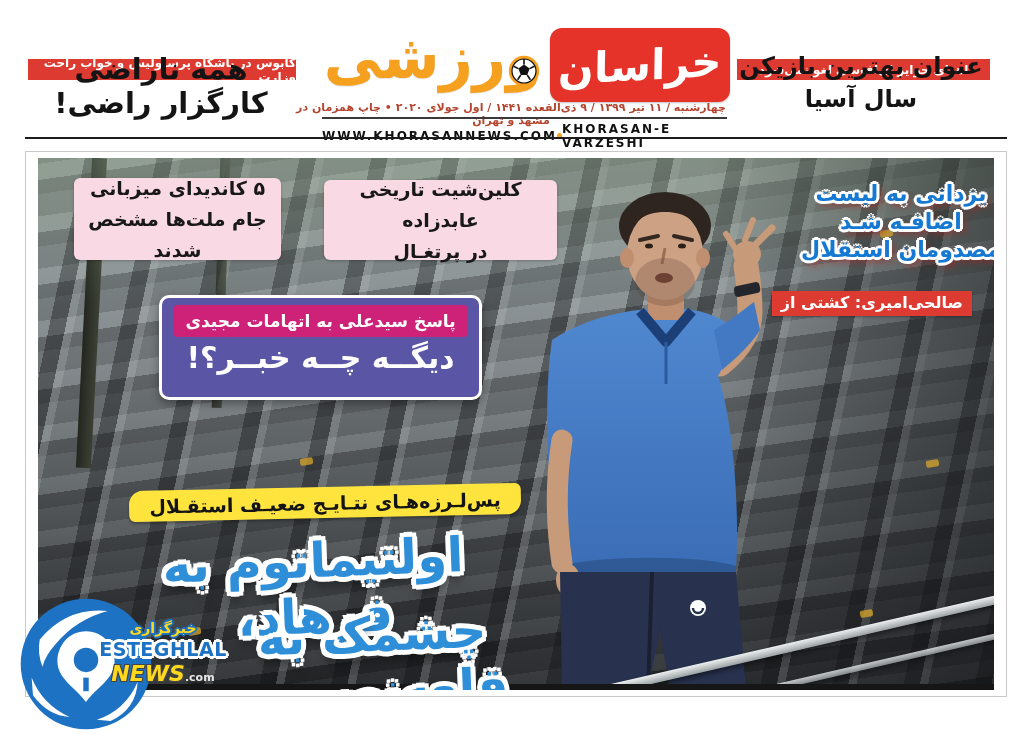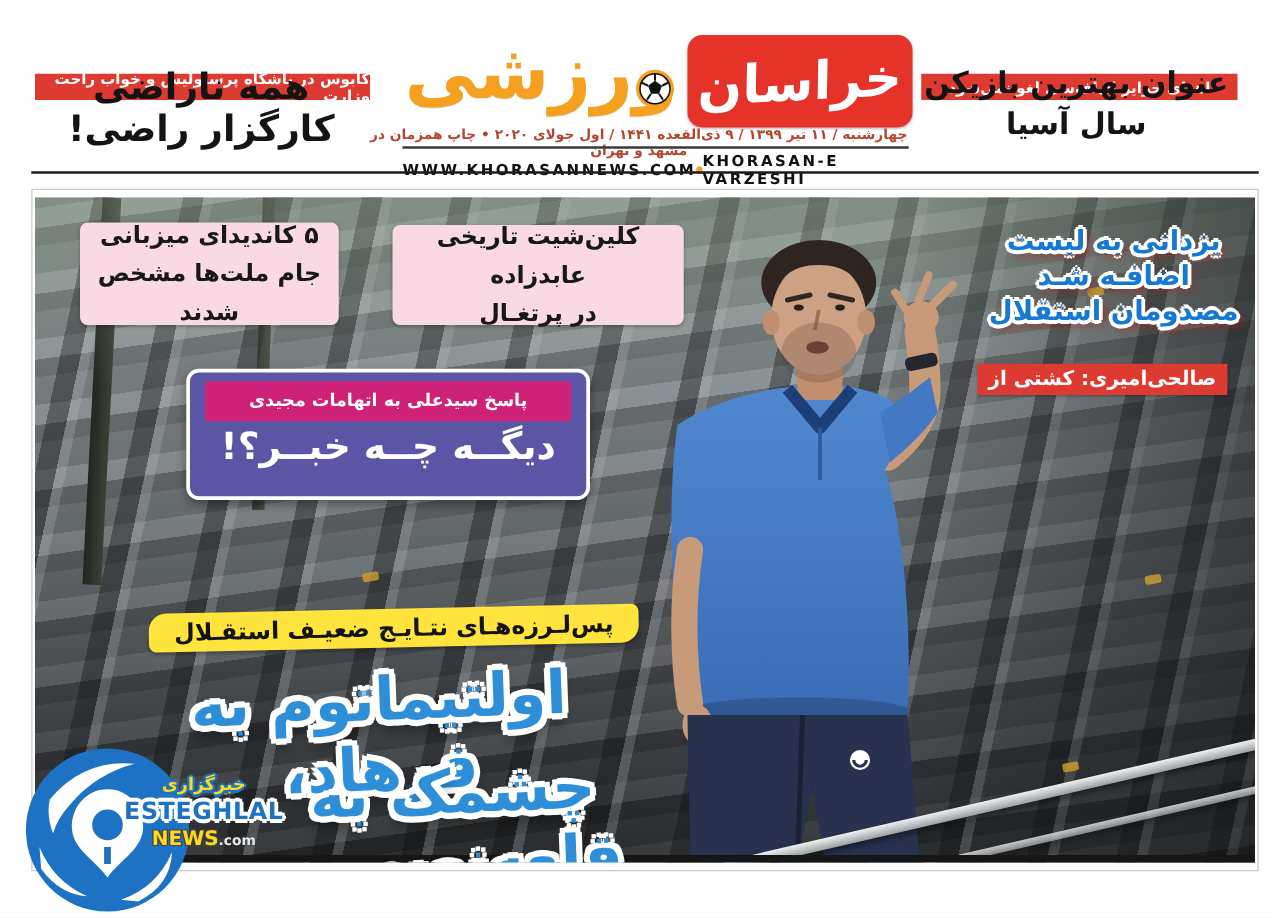--- a/index.html
+++ b/index.html
@@ -31,21 +31,21 @@
   .dateline { position:absolute; left:295px; top:101px; width:432px; text-align:center;
     color:#b4452f; font-size:11px; font-weight:bold; }
   .urlrow { position:absolute; left:322px; top:117px; width:405px; border-top:2px solid #3a3a3a;
     padding-top:3px; display:flex; justify-content:flex-start; align-items:center;
     font-size:12px; font-weight:bold; letter-spacing:2px; color:#111; }
   .urlrow .dot { width:6px; height:6px; border-radius:50%; background:#f5a01f; }
   .head-rule { position:absolute; left:25px; top:137px; width:982px; height:2px; background:#1c1c1c; }
 
   
   .photo-frame { position:absolute; left:25px; top:151px; width:982px; height:546px;
-    border:1px solid #c9c9c9; background:#fff; padding:6px 2px; }
+    border:1px solid #c9c9c9; background:#fff; padding:6px 12px; }
   .photo { position:relative; width:100%; height:100%; overflow:hidden; background:
     repeating-linear-gradient(102deg, rgba(15,16,18,0) 0 46px, rgba(15,16,18,.38) 46px 62px, rgba(200,205,206,.22) 62px 70px),
     repeating-linear-gradient(-8deg, rgba(25,26,28,.30) 0 14px, rgba(150,156,158,.16) 14px 30px, rgba(60,64,66,.26) 30px 52px),
     linear-gradient(180deg,#9aa49d 0%,#90979a 20%,#7e8487 40%,#5e6366 62%,#3a3d40 82%,#232527 100%); }
   .tint-top { position:absolute; left:0; top:0; width:100%; height:150px; z-index:2;
     background:linear-gradient(180deg, rgba(132,152,132,.40), rgba(132,152,132,0)); pointer-events:none; }
   .dark-right { position:absolute; right:0; top:0; width:30%; height:100%; z-index:2;
     background:linear-gradient(270deg, rgba(18,20,22,.50), rgba(18,20,22,0)); pointer-events:none; }
   .pole { position:absolute; background:linear-gradient(90deg,#23261f,#3c4034); z-index:1; }
   .pole1 { left:46px; top:0; width:15px; height:310px; transform:rotate(3deg); }
@@ -65,21 +65,21 @@
     display:flex; flex-direction:column; align-items:center; justify-content:center;
     font-weight:bold; color:#181818; font-size:19px; line-height:31px; text-align:center;
     box-shadow:0 1px 3px rgba(0,0,0,.25); }
   .pink1 { left:36px;  top:20px; width:207px; height:82px; }
   .pink2 { left:286px; top:22px; width:233px; height:80px; }
 
   .purple-box { position:absolute; left:121px; top:137px; width:323px; height:105px; z-index:7;
     background:#5a55a5; border:3px solid #fff; border-radius:10px;
     box-shadow:0 4px 8px rgba(0,0,0,.35); text-align:center; }
   .purple-kicker { margin:7px 12px 0; height:32px; background:#ce2178; border-radius:3px;
-    color:#fff; font-weight:bold; font-size:14px; display:flex; align-items:center; justify-content:center; }
+    color:#fff; font-weight:bold; font-size:17px; display:flex; align-items:center; justify-content:center; }
   .purple-headline { color:#fff; font-weight:800; font-size:30px; margin-top:3px; }
 
   .injury-note { position:absolute; left:763px; top:22px; width:200px; z-index:6;
     text-align:center; color:#1578d2; font-weight:800; font-size:22px; line-height:28px;
     text-shadow:-2px -2px 0 #fff, 2px -2px 0 #fff, -2px 2px 0 #fff, 2px 2px 0 #fff,
       -3px 0 0 #fff, 3px 0 0 #fff, 0 -3px 0 #fff, 0 3px 0 #fff,
       4px 4px 7px rgba(170,35,30,.85); }
 
   .wrestling-note { position:absolute; right:22px; top:131px; z-index:6; }
   .wrestling-note .strip { display:inline-block; background:#dd3a31; color:#fff; font-weight:bold;
@@ -102,22 +102,22 @@
   .watermark { position:absolute; left:18px; top:596px; width:250px; height:138px; z-index:20; }
   .wm-ball { position:absolute; left:0; top:0; width:136px; height:136px; }
   .wm-text { position:absolute; left:80px; top:24px; width:130px; text-align:center; }
   .wm-agency { color:#ffd91e; font-size:14px; font-weight:bold;
     text-shadow:-2px 0 0 #1e72c3, 2px 0 0 #1e72c3, 0 -2px 0 #1e72c3, 0 2px 0 #1e72c3,
       -1px -1px 0 #1e72c3, 1px 1px 0 #1e72c3, 1px -1px 0 #1e72c3, -1px 1px 0 #1e72c3; }
   .wm-name { color:#1e72c3; font-size:19px; font-weight:800; letter-spacing:.5px; margin-top:2px;
     text-shadow:-2px -2px 0 #fff, 2px -2px 0 #fff, -2px 2px 0 #fff, 2px 2px 0 #fff,
       -3px 0 0 #fff, 3px 0 0 #fff, 0 -3px 0 #fff, 0 3px 0 #fff; }
   .wm-news { margin-top:1px; }
-  .wm-news b { color:#ffd91e; font-size:16px; font-weight:800;
-    text-shadow:-1px -1px 0 #444, 1px -1px 0 #444, -1px 1px 0 #444, 1px 1px 0 #444; }
+  .wm-news b { color:#ffd91e; font-size:22px; font-weight:800;
+    text-shadow:-1px -1px 0 #444, 1px -1px 0 #444, -1px 1px 0 #444, 1px 1px 0 #444;font-style:italic; }
   .wm-news i { color:#e8e8e8; font-size:11px; font-style:normal; font-weight:bold;
     text-shadow:0 0 2px #333; }
 </style>
 </head>
 <body>
 
 <div class="page">
 
   <div class="kicker-strip kicker-left" dir="rtl">کابوس در باشگاه پرسپولیس و خواب راحت وزارت</div>
   <div class="headline-left" dir="rtl">

